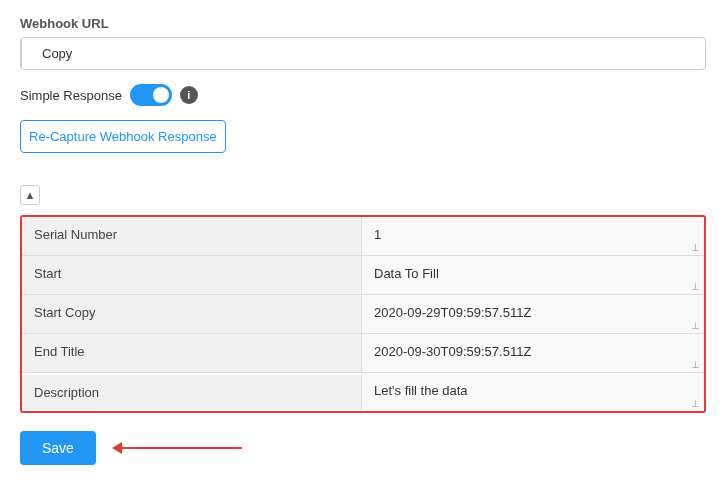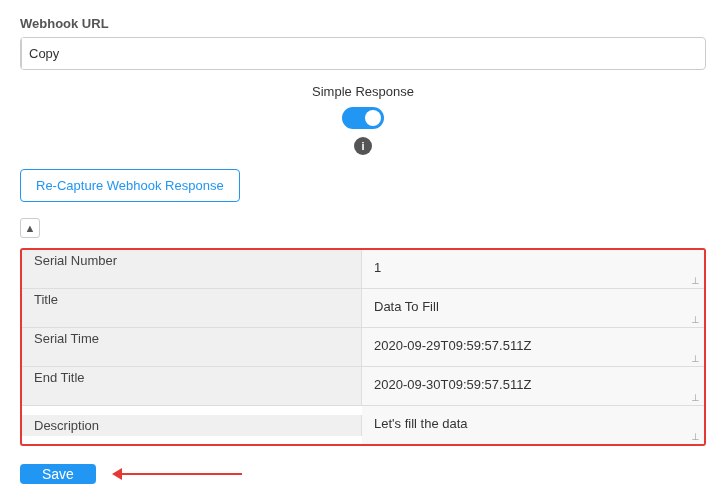--- a/index.html
+++ b/index.html
@@ -36,33 +36,32 @@
       padding: 8px 10px;
       font-size: 13px;
       background: #fff;
       color: #333;
     }
 
     .copy-button {
       border: none;
       border-left: 1px solid #ccc;
       background: #fff;
-      padding: 8px 7px;
+      padding: 8px 20px;
       cursor: pointer;
       font-size: 13px;
       color: #333;
       white-space: nowrap;
     }
 
     .simple-response-row {
       display: flex;
       align-items: center;
       gap: 8px;
       margin-bottom: 14px;
-      flex-direction: column;
     }
 
     .simple-response-label {
       font-size: 13px;
       color: #333;
     }
 
     
     .toggle-switch {
       position: relative;
@@ -101,25 +100,25 @@
       align-items: center;
       justify-content: center;
       cursor: pointer;
       font-weight: bold;
     }
 
     .recapture-btn {
       border: 1px solid #2196F3;
       background: #fff;
       color: #2196F3;
-      padding: 8px 15px;
+      padding: 8px 8px;
       border-radius: 4px;
       cursor: pointer;
       font-size: 13px;
-      margin-bottom: 16px;
+      margin-bottom: 32px;
     }
 
     .webhook-response-section {
       margin-bottom: 10px;
     }
 
     .webhook-response-header {
       display: flex;
       align-items: center;
       gap: 8px;
@@ -159,21 +158,21 @@
 
     .response-row:last-child {
       border-bottom: none;
       align-items: center;
     }
 
     .response-key {
       width: 340px;
       min-width: 340px;
       background: #f0f0f0;
-      padding: 3px 12px;
+      padding: 10px 12px;
       font-size: 13px;
       color: #444;
       border-right: 1px solid #ddd;
     }
 
     .response-value-wrap {
       flex: 1;
       background: #f8f8f8;
       position: relative;
     }
@@ -206,21 +205,21 @@
       align-items: center;
       gap: 16px;
       margin-top: 18px;
     }
 
     .save-button {
       background: #2196F3;
       color: #fff;
       border: none;
       border-radius: 4px;
-      padding: 2px 22px;
+      padding: 9px 22px;
       font-size: 14px;
       cursor: pointer;
       font-weight: 500;
     }
 
     .arrow-indicator {
       display: flex;
       align-items: center;
     }
 
@@ -271,25 +270,25 @@
     <div class="collapse-icon">▲</div>
   </div>
 
   <div class="response-table" id="response-table">
 
   <div class="response-row">
         <div class="response-key">Serial Number</div>
         <div class="response-value-wrap"><textarea class="response-value" rows="1" style="">1</textarea><div class="resize-handle">⟂</div></div>
       </div>
       <div class="response-row">
-        <div class="response-key">Title</div>
+        <div class="response-key">Start</div>
         <div class="response-value-wrap"><textarea class="response-value" rows="1" style="">Data To Fill</textarea><div class="resize-handle">⟂</div></div>
       </div>
       <div class="response-row">
-        <div class="response-key">Serial Time</div>
+        <div class="response-key">Start Copy</div>
         <div class="response-value-wrap"><textarea class="response-value" rows="1" style="">2020-09-29T09:59:57.511Z</textarea><div class="resize-handle">⟂</div></div>
       </div>
       <div class="response-row">
         <div class="response-key">End Title</div>
         <div class="response-value-wrap"><textarea class="response-value" rows="1" style="">2020-09-30T09:59:57.511Z</textarea><div class="resize-handle">⟂</div></div>
       </div>
       <div class="response-row">
         <div class="response-key">Description</div>
         <div class="response-value-wrap"><textarea class="response-value" rows="1" style="">Let's fill the data</textarea><div class="resize-handle">⟂</div></div>
       </div>

